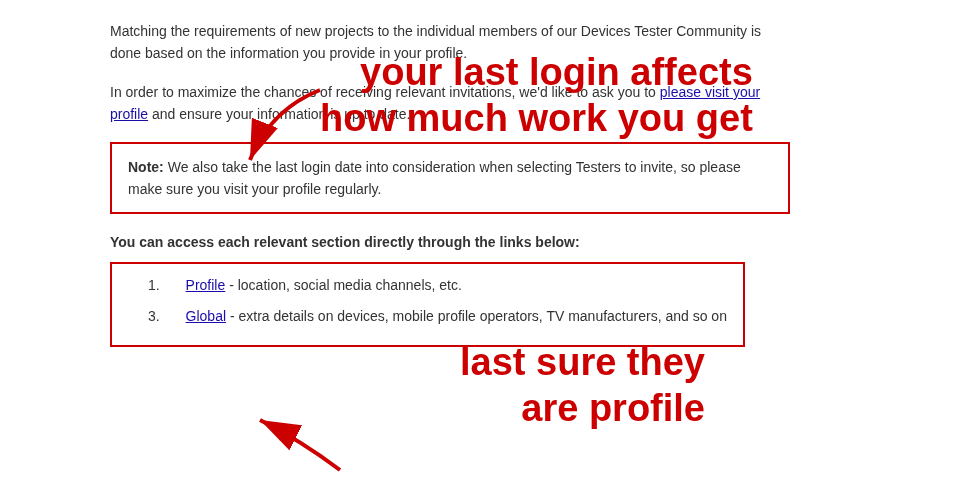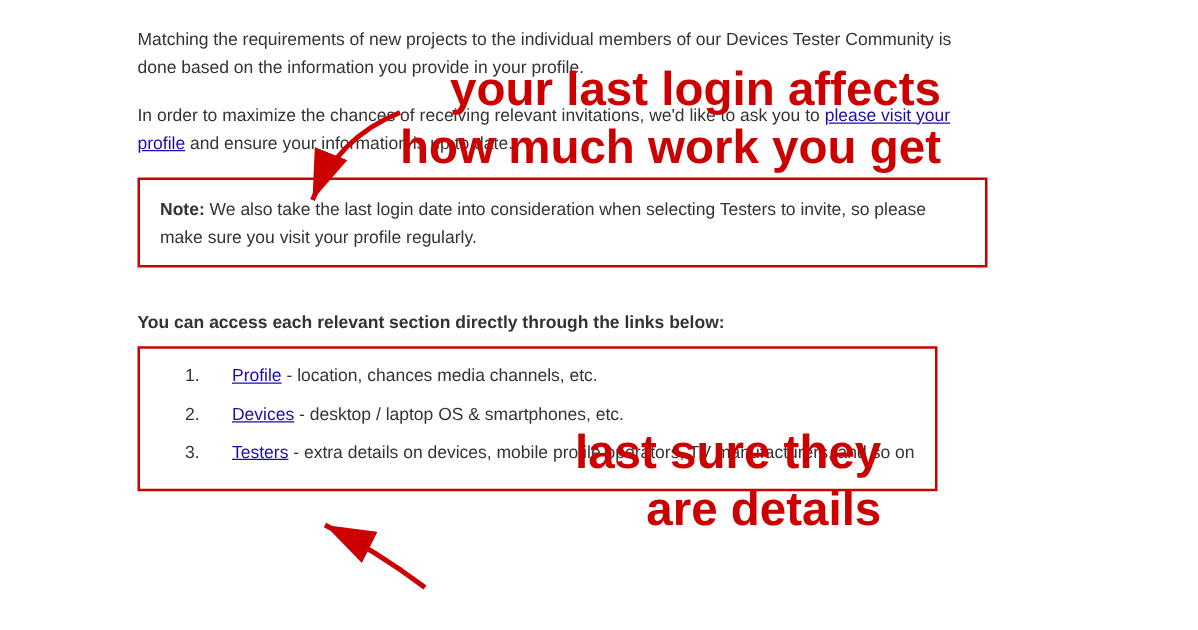--- a/index.html
+++ b/index.html
@@ -27,21 +27,21 @@
     }
 
     .intro-text a {
       color: #1a0dab;
       text-decoration: underline;
     }
 
     .note-box {
       border: 2px solid #cc0000;
       padding: 12px 16px;
-      margin-bottom: 35px;
+      margin-bottom: 20px;
       font-size: 14px;
       line-height: 1.6;
       color: #333;
     }
 
     .note-box strong {
       font-weight: bold;
     }
 
     .section-heading {
@@ -134,43 +134,39 @@
   <div class="note-box">
     <strong>Note:</strong>
     <span>We also take the last login date into consideration when selecting Testers to invite, so please make sure you visit your profile regularly.</span>
   </div>
 
   <p class="section-heading">You can access each relevant section directly through the links below:</p>
 
   <ol class="links-list">
     <li>
       1. <a href="#">Profile</a>
-      <span>- location, chances media channels, etc.</span>
+      <span>- location, social media channels, etc.</span>
     </li>
     <li>
-      2. <a href="#">Devices</a>
-      <span>- desktop / laptop OS &amp; smartphones, etc.</span>
-    </li>
-    <li>
-      3. <a href="#">Testers</a>
+      3. <a href="#">Global</a>
       <span>- extra details on devices, mobile profile operators, TV manufacturers, and so on</span>
     </li>
   </ol>
 </div>
 
 <div class="overlay">
 
   <div class="annotation-text annotation-1">
     <div>your last login affects</div>
     <div>how much work you get</div>
   </div>
 
   <div class="annotation-text annotation-2">
     <div>last sure they</div>
-    <div>are details</div>
+    <div>are profile</div>
   </div>
 
   <svg class="arrow-1" width="120" height="100" viewBox="0 0 120 100">
     <defs>
       <marker id="arrowhead1" markerWidth="10" markerHeight="7" refX="10" refY="3.5" orient="auto">
         <polygon points="0 0, 10 3.5, 0 7" fill="#cc0000"></polygon>
       </marker>
     </defs>
     <path d="M 90 10 Q 40 30 20 80" stroke="#cc0000" stroke-width="4" fill="none" marker-end="url(#arrowhead1)"></path>
   </svg>

